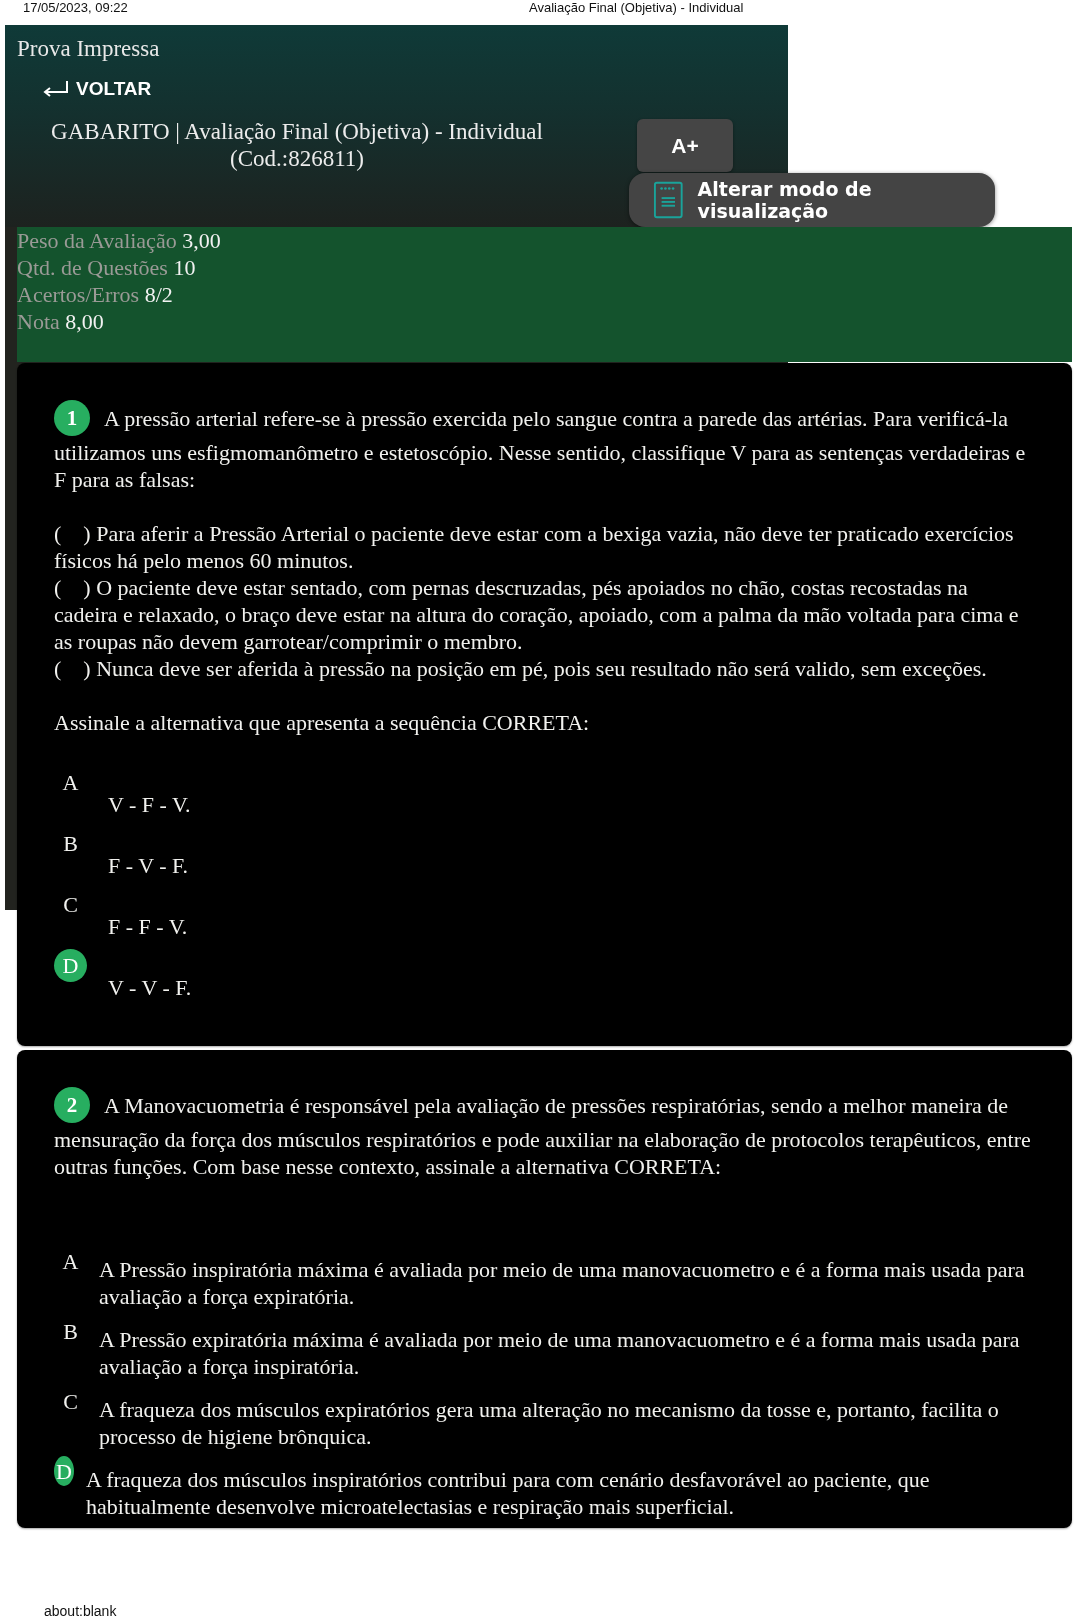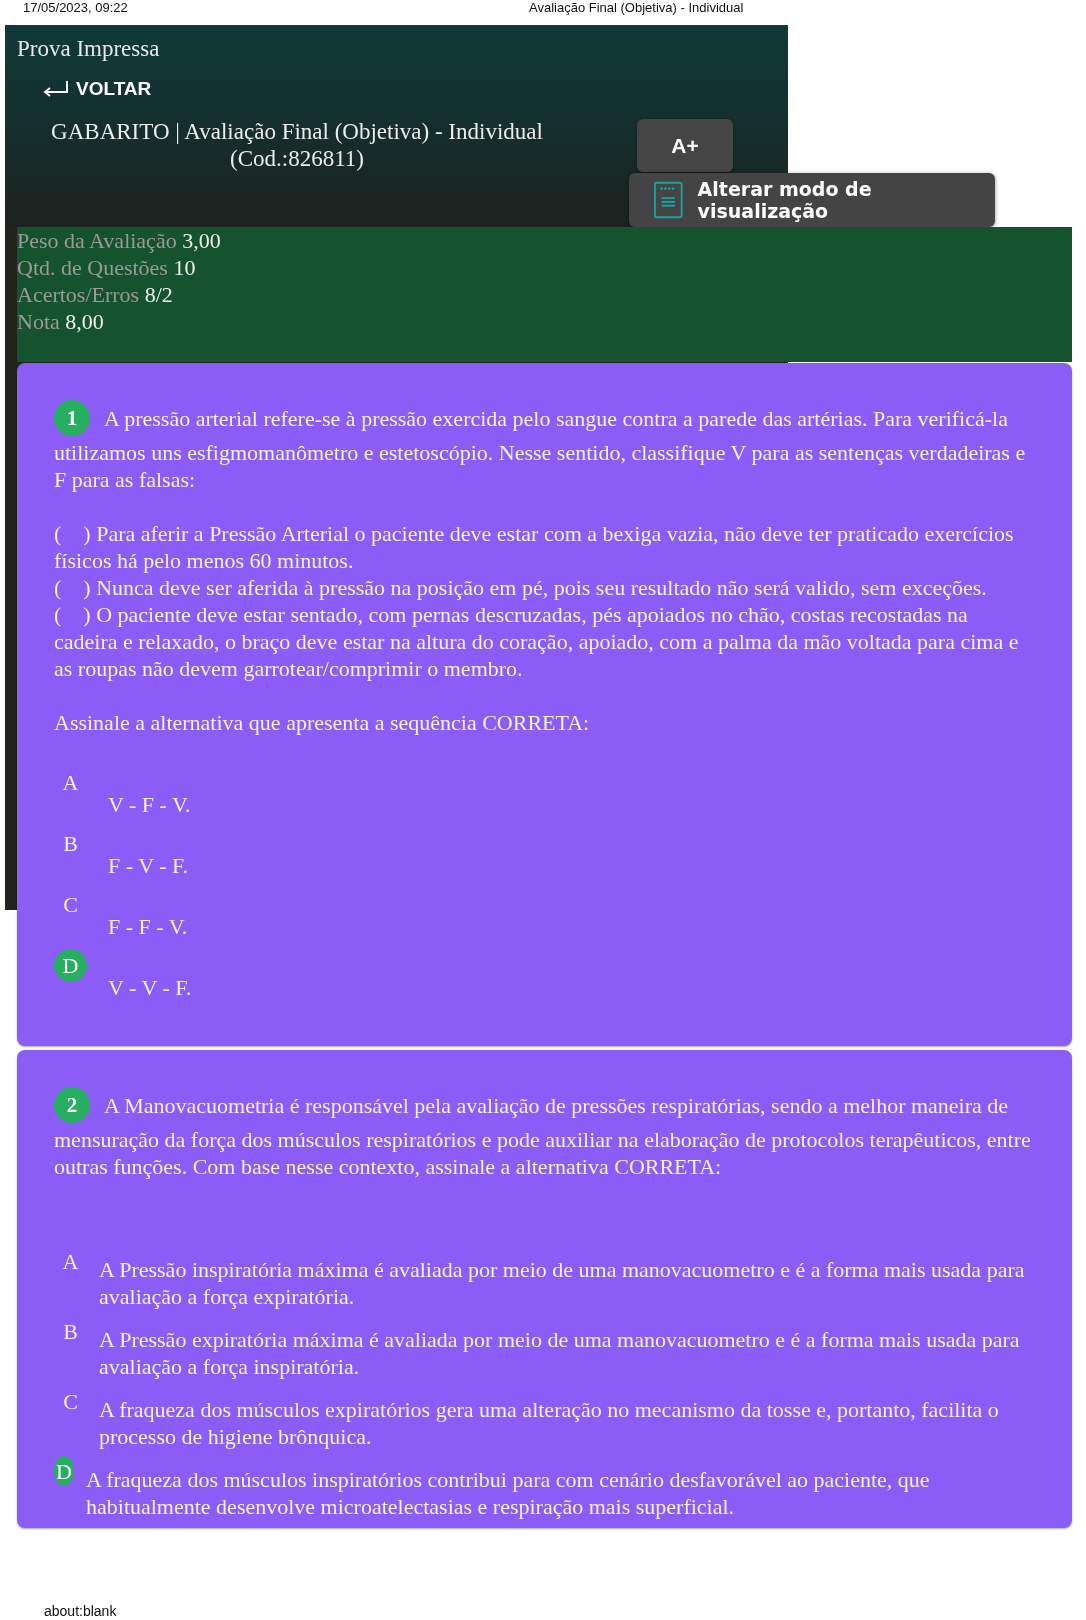--- a/index.html
+++ b/index.html
@@ -45,40 +45,40 @@
   }
   .font-btn {
     position:absolute; left:637px; top:119px; width:96px; height:53px;
     background:#454545; border-radius:6px; color:#fff;
     font-family:"Liberation Sans", sans-serif; font-size:21px; font-weight:bold;
     display:flex; align-items:center; justify-content:center;
     box-shadow:0 1px 3px rgba(0,0,0,.4);
   }
   .view-mode-btn {
     position:absolute; left:629px; top:173px; width:366px; height:54px;
-    background:#444444; border-radius:6px; color:#fff;
+    background:#444444; border-radius:16px; color:#fff;
     font-family:"DejaVu Sans", sans-serif; font-size:19px; font-weight:bold;
     display:flex; align-items:center; gap:14px; padding-left:24px; box-sizing:border-box;
     box-shadow:0 1px 4px rgba(0,0,0,.45);
   }
   .view-mode-btn svg { width:32px; height:40px; }
 
   .info-panel {
     position:absolute; left:17px; top:227px; width:1055px; height:135px;
     background:#14532d;
   }
   .info-row {
     font-size:22px; line-height:27px; white-space:nowrap;
   }
   .info-row .lbl { color:#9a9a96; }
   .info-row .val { color:#f2f2f2; }
 
   .question-card {
     position:absolute; left:17px; width:1055px;
-    background:#8b5cf6; border-radius:8px;
+    background:#000000; border-radius:8px;
     box-shadow:0 1px 2px rgba(0,0,0,.35);
     color:#f1f1ee; font-size:22px; line-height:27px;
   }
   #q1 { top:363px; height:683px; }
   #q2 { top:1050px; height:478px; }
 
   .q-body { position:absolute; left:37px; right:40px; top:40px; }
   .q-num {
     display:inline-flex; align-items:center; justify-content:center;
     width:36px; height:36px; border-radius:50%; background:#27ae60;
@@ -152,22 +152,22 @@
     <span class="lbl">Nota</span>
     <span class="val">8,00</span>
   </div>
 </div>
 
 <div class="question-card" id="q1">
   <div class="q-body">
     <p class="para"><span class="q-num">1</span><span>A pressão arterial refere-se à pressão exercida pelo sangue contra a parede das artérias. Para verificá-la utilizamos uns esfigmomanômetro e estetoscópio. Nesse sentido, classifique V para as sentenças verdadeiras e F para as falsas:</span></p>
     <div class="gap"></div>
     <p class="para" style="white-space:pre-wrap">(    ) Para aferir a Pressão Arterial o paciente deve estar com a bexiga vazia, não deve ter praticado exercícios físicos há pelo menos 60 minutos.</p>
+    <p class="para" style="white-space:pre-wrap">(    ) O paciente deve estar sentado, com pernas descruzadas, pés apoiados no chão, costas recostadas na cadeira e relaxado, o braço deve estar na altura do coração, apoiado, com a palma da mão voltada para cima e as roupas não devem garrotear/comprimir o membro.</p>
     <p class="para" style="white-space:pre-wrap">(    ) Nunca deve ser aferida à pressão na posição em pé, pois seu resultado não será valido, sem exceções.</p>
-    <p class="para" style="white-space:pre-wrap">(    ) O paciente deve estar sentado, com pernas descruzadas, pés apoiados no chão, costas recostadas na cadeira e relaxado, o braço deve estar na altura do coração, apoiado, com a palma da mão voltada para cima e as roupas não devem garrotear/comprimir o membro.</p>
     <div class="gap"></div>
     <p class="para">Assinale a alternativa que apresenta a sequência CORRETA:</p>
   </div>
   <div class="alt" style="top:384px">
     <span class="letter">A</span>
     <span class="txt">V - F - V.</span>
   </div>
   <div class="alt" style="top:445px">
     <span class="letter">B</span>
     <span class="txt">F - V - F.</span>

